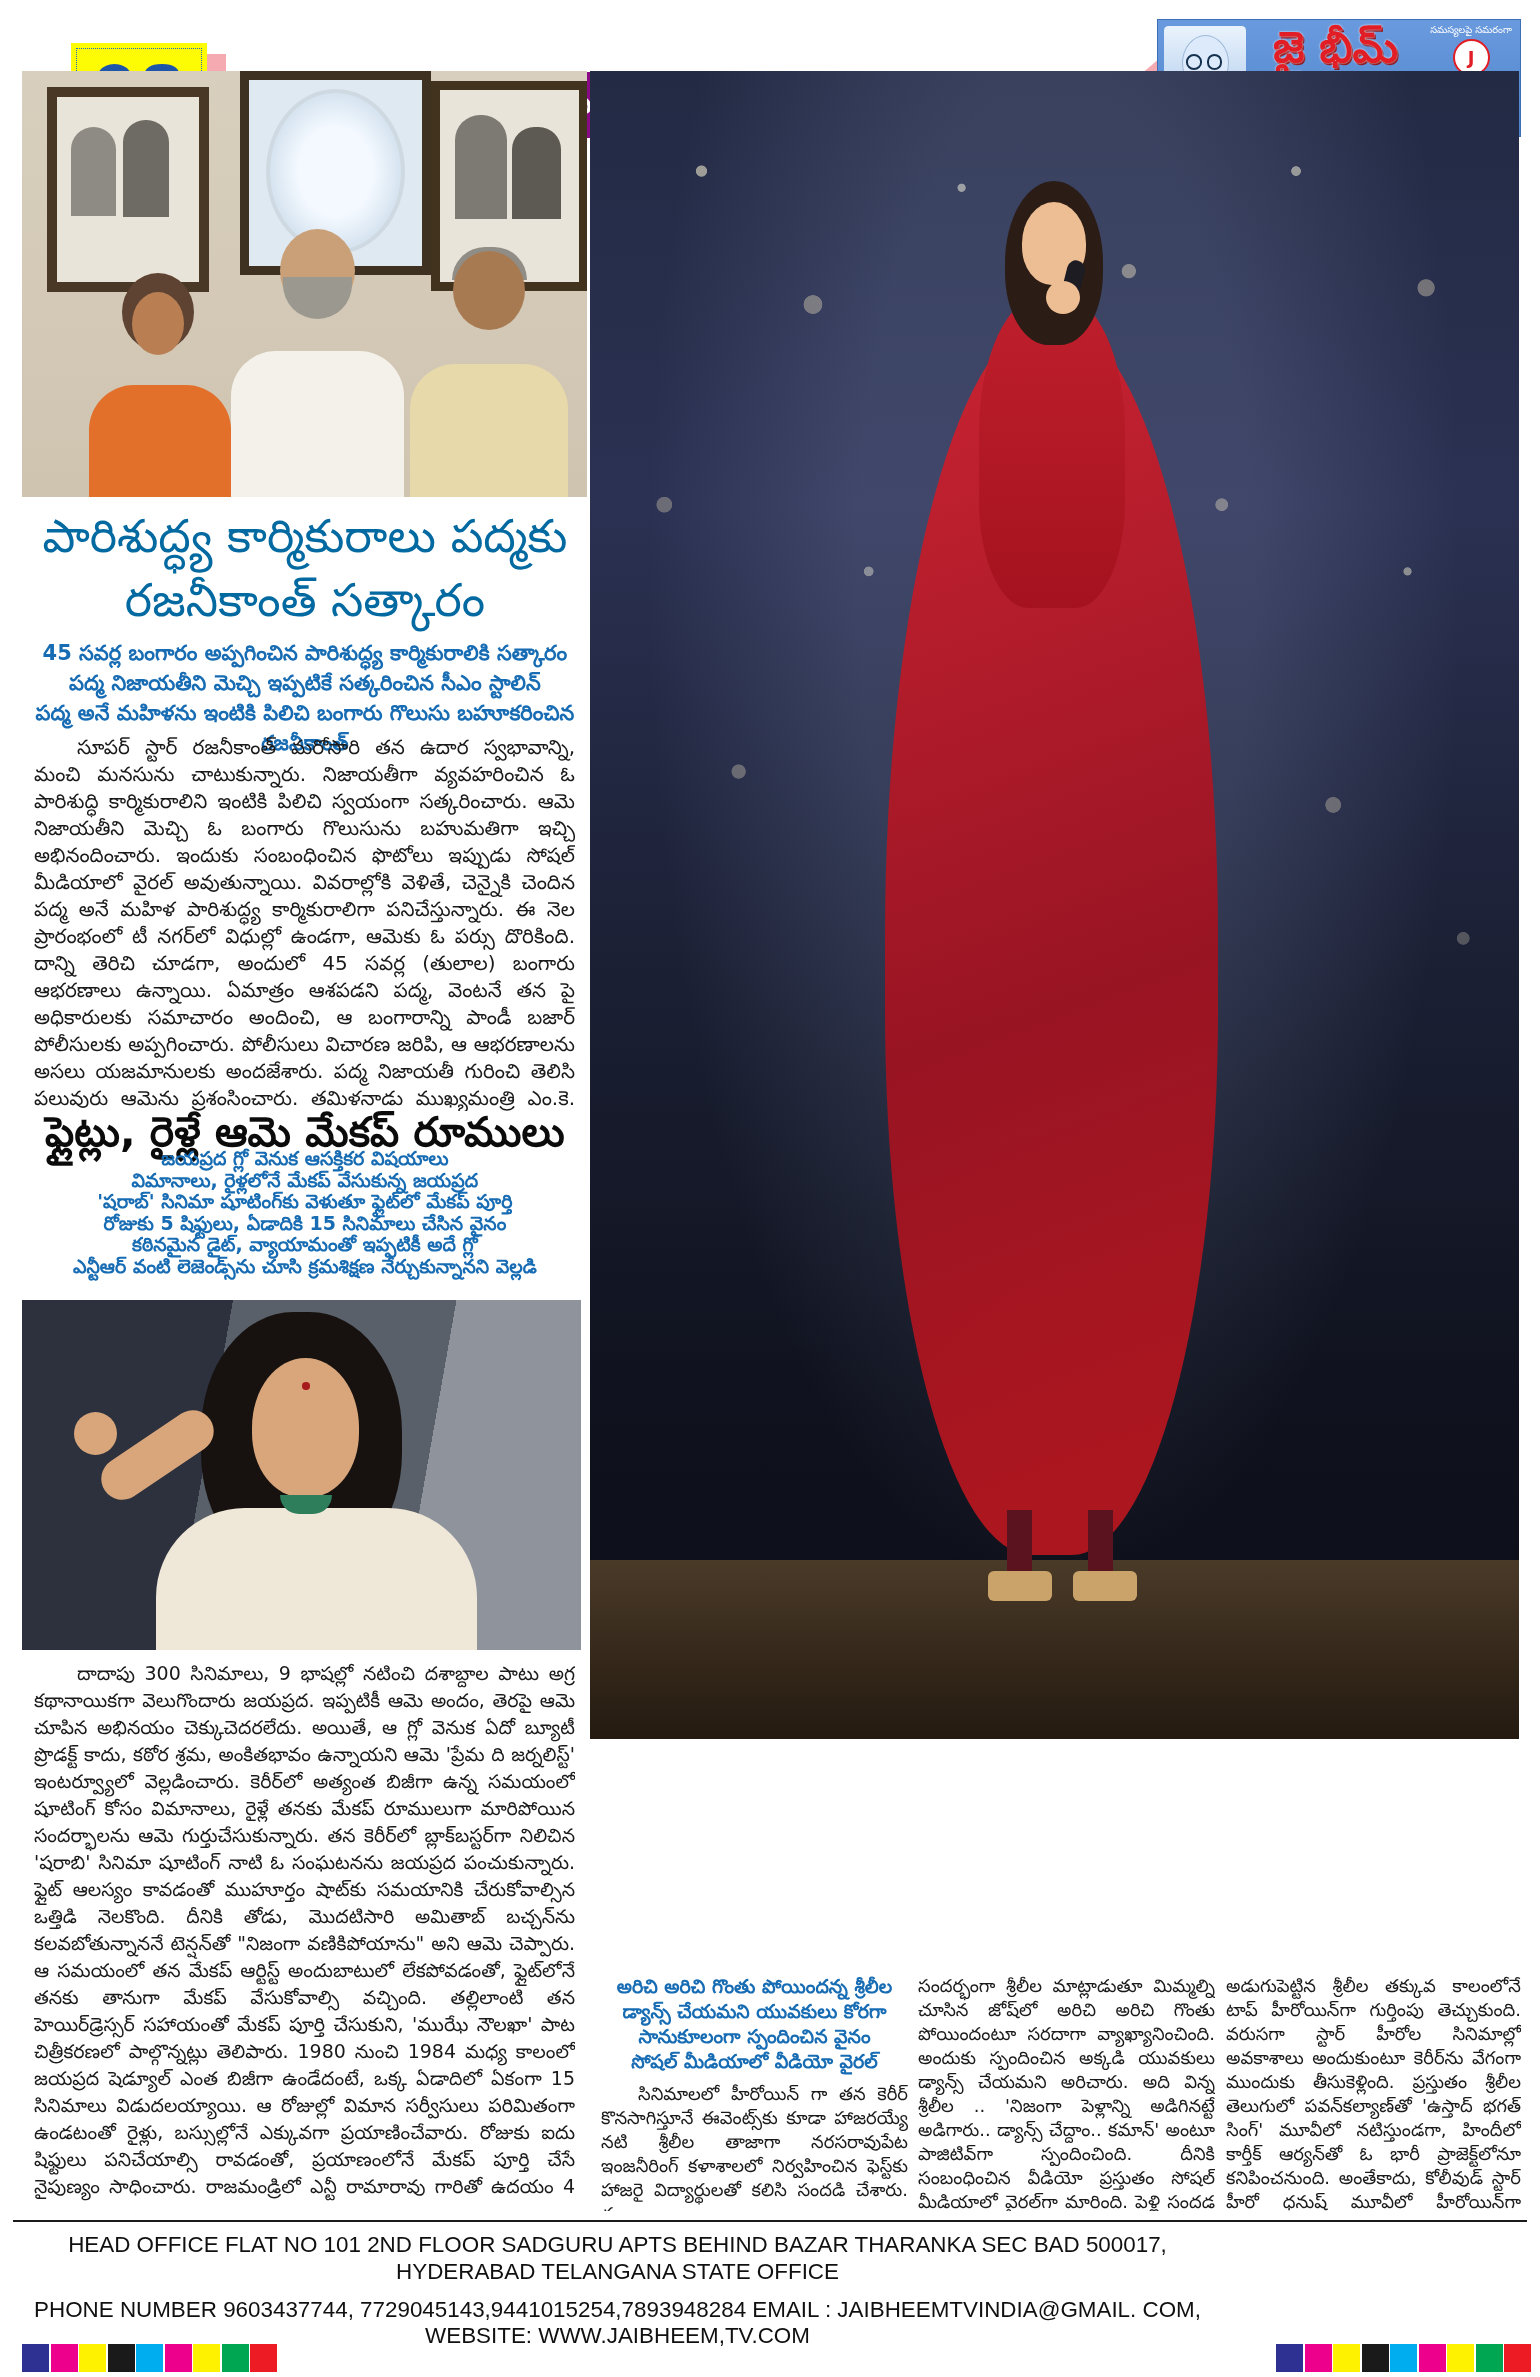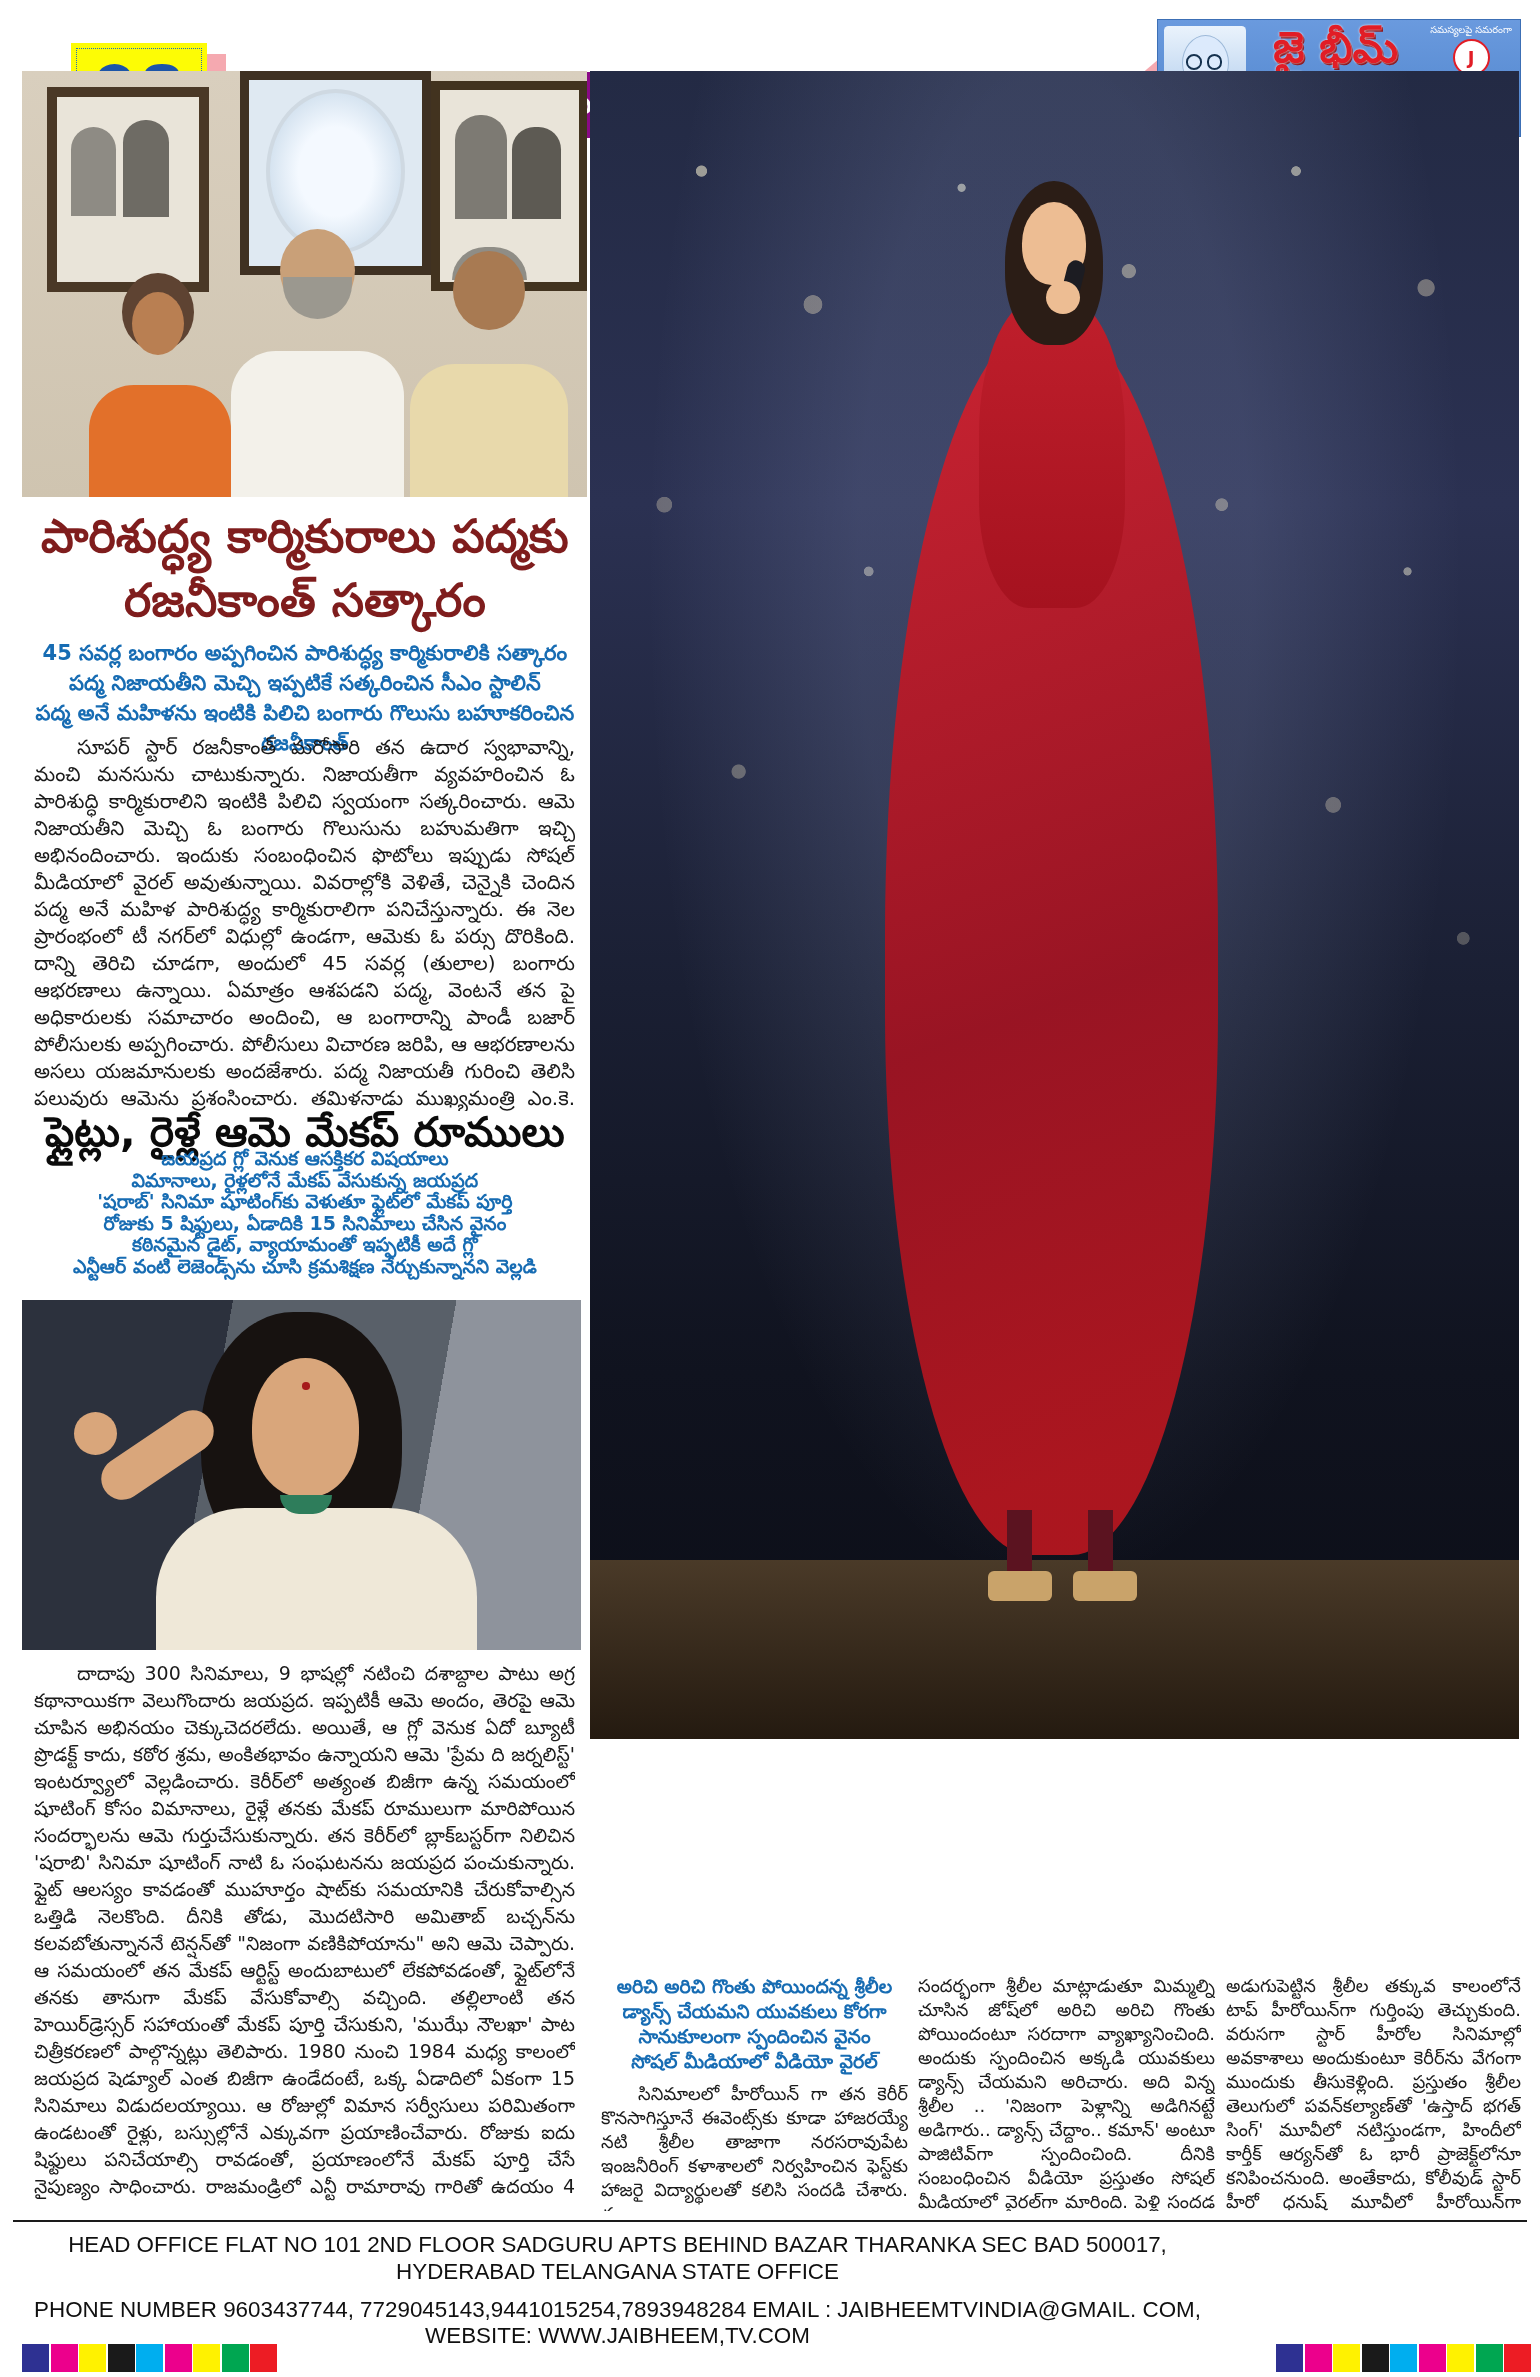--- a/index.html
+++ b/index.html
@@ -117,21 +117,21 @@
   .sl-hair{position:absolute;left:415px;top:110px;width:98px;height:164px;border-radius:50% 50% 44% 44%;background:#2b1d16;}
   .sl-face{position:absolute;left:432px;top:131px;width:64px;height:83px;border-radius:50% 50% 46% 46%;background:#edbd93;}
   .sl-hand{position:absolute;left:456px;top:210px;width:34px;height:33px;border-radius:50%;background:#edbd93;}
   .sl-mic{position:absolute;left:474px;top:189px;width:18px;height:43px;border-radius:9px;background:#1c1c22;transform:rotate(14deg);}
   .sl-leg1,.sl-leg2{position:absolute;top:1439px;width:25px;height:67px;background:#5b1320;}
   .sl-leg1{left:417px}.sl-leg2{left:498px}
   .sl-sandal1,.sl-sandal2{position:absolute;top:1500px;width:64px;height:30px;border-radius:6px;background:#c9a36a;}
   .sl-sandal1{left:398px}.sl-sandal2{left:483px}
 
   
-  .a1-head{left:22.4px;top:504px;width:565px;text-align:center;font-weight:700;color:#7f1d1d;
+  .a1-head{left:22.4px;top:504px;width:565px;text-align:center;font-weight:400;color:#0369a1;
            font-size:46px;line-height:64px;}
   .a1-subs{left:22.4px;top:638px;width:565px;text-align:center;color:#176cb3;font-weight:700;
            font-size:21px;line-height:30px;}
   .a1-body{left:34px;top:734px;width:541px;height:377px;overflow:hidden;text-align:justify;
            color:#1a1a1a;font-size:20px;line-height:27px;text-indent:43px;}
   .a2-head{left:22.4px;top:1108px;width:565px;text-align:center;font-weight:800;color:#0b0b0b;font-size:41px;}
   .a2-subs{left:22.4px;top:1112px;width:565px;text-align:center;color:#176cb3;font-weight:700;
            font-size:19px;line-height:21.6px;margin-top:36px;}
   .a2-body{left:34px;top:1660px;width:541px;height:543px;overflow:hidden;text-align:justify;
            color:#1a1a1a;font-size:19px;line-height:27px;text-indent:43px;}

